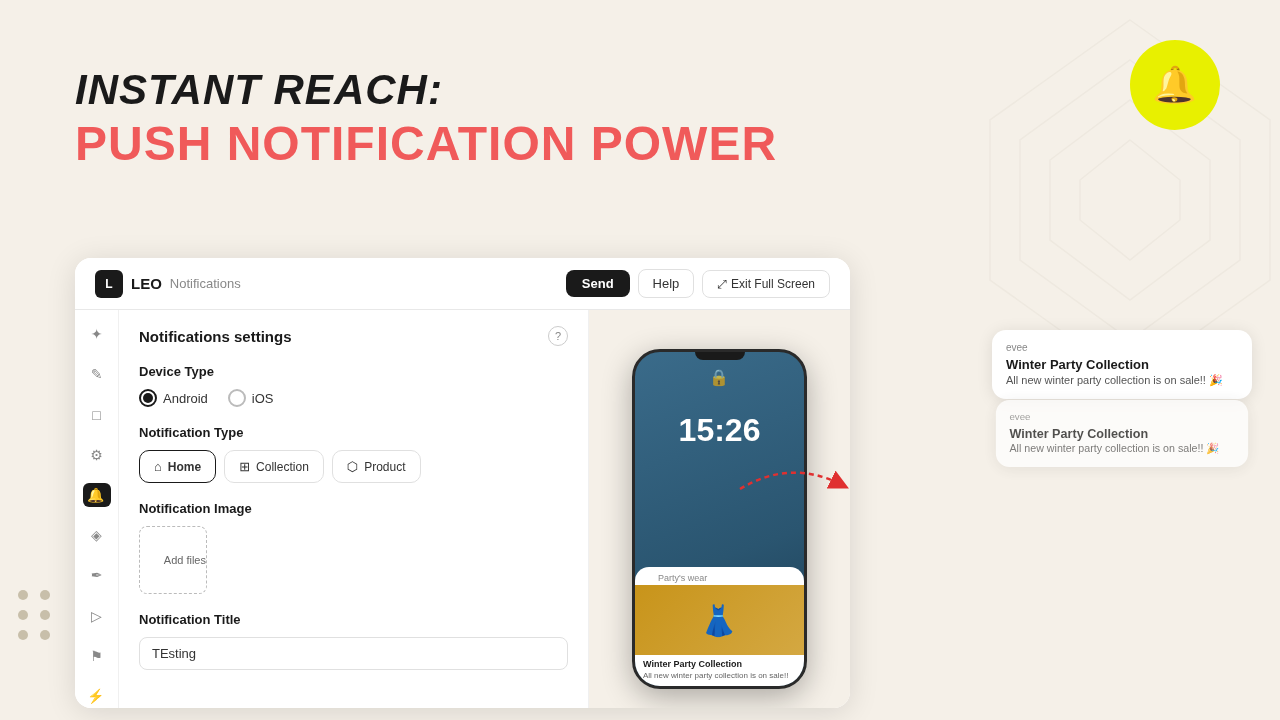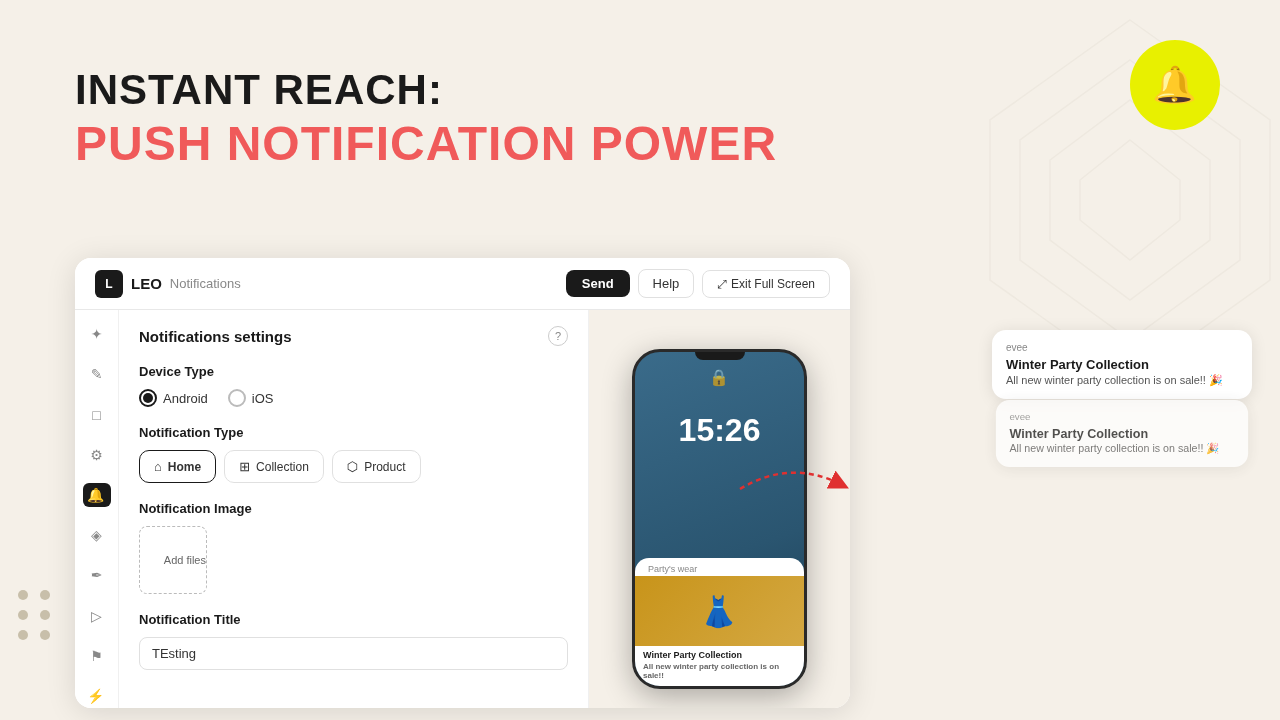--- a/index.html
+++ b/index.html
@@ -56,20 +56,21 @@
       position: absolute;
       top: 65px;
       left: 75px;
     }
     .headline-line1 {
       font-size: 42px;
       font-weight: 900;
       color: #1a1a1a;
       letter-spacing: 1px;
       line-height: 1.2;
+      font-style: italic;
     }
     .headline-line2 {
       font-size: 48px;
       font-weight: 900;
       color: #f05a5a;
       letter-spacing: 1px;
       line-height: 1.2;
     }
 
     
@@ -377,42 +378,41 @@
       bottom: 0;
       left: 0;
       right: 0;
       background: #fff;
       border-radius: 14px 14px 0 0;
       overflow: hidden;
     }
     .phone-card-tag {
       font-size: 9px;
       color: #888;
-      padding: 6px 13px 2px;
+      padding: 6px 23px 2px;
     }
     .phone-card-image {
       width: 100%;
       height: 70px;
       background: linear-gradient(135deg, #c8941a, #d4a842);
       display: flex;
       align-items: center;
       justify-content: center;
       font-size: 28px;
     }
     .phone-card-title {
       font-size: 9px;
       font-weight: 700;
       color: #1a1a1a;
       padding: 4px 8px 2px;
     }
     .phone-card-sub {
       font-size: 8px;
       color: #666;
       padding: 0 8px 6px;
-      font-weight: bold;
     }
     .notif-card {
       width: 260px;
       background: white;
       border-radius: 14px;
       padding: 12px 14px;
       box-shadow: 0 2px 16px rgba(0,0,0,0.1);
     }
     .notif-card.secondary {
       opacity: 0.75;

